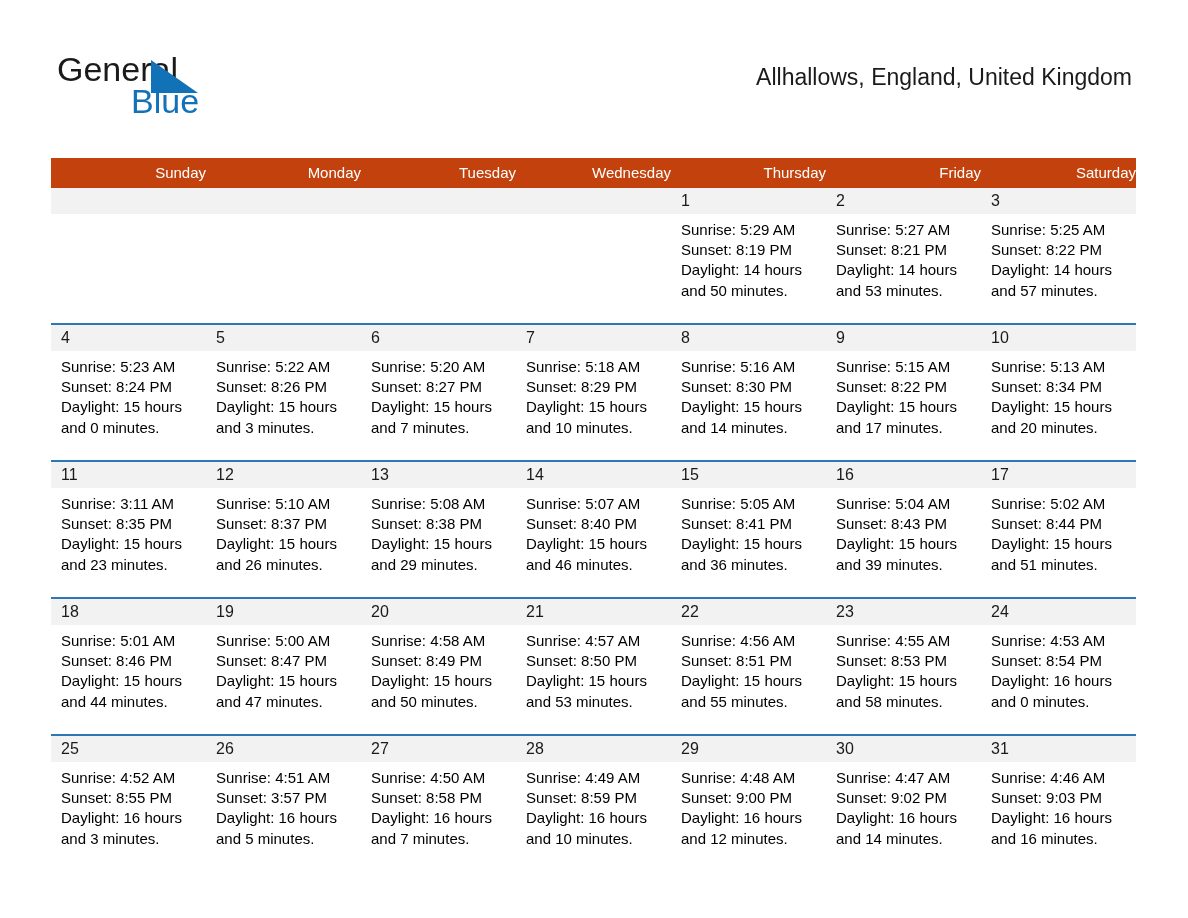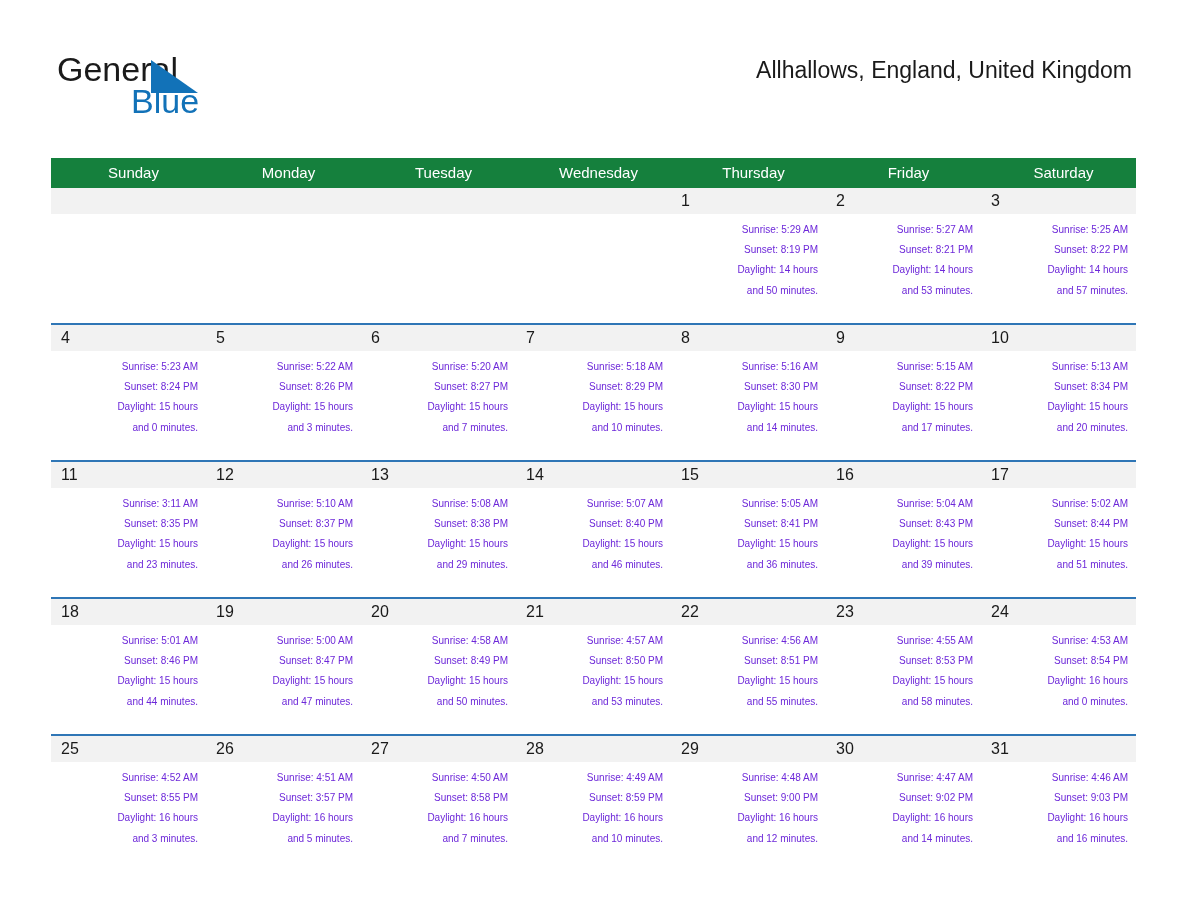--- a/index.html
+++ b/index.html
@@ -73,45 +73,45 @@
     text-align: right;
   }
   .month-title {
     font-size: 46px;
     line-height: 56px;
     color: #1a1a1a;
     font-weight: 400;
     white-space: nowrap;
   }
   .location-title {
-    margin-top: 12px;
+    margin-top: 19px;
     font-size: 23px;
     line-height: 28px;
     color: #1a1a1a;
     font-weight: 400;
     white-space: nowrap;
   }
 
   
   .calendar {
     position: absolute;
     left: 51px;
     top: 158px;
     width: 1085px;
     border-collapse: collapse;
     table-layout: fixed;
   }
   .calendar col { width: 155px; }
 
   .calendar thead th {
-    background: #15803d;
+    background: #c2410c;
     color: #ffffff;
     font-size: 15px;
     font-weight: 400;
-    text-align: center;
+    text-align: right;
     padding: 6px 0 7px 10px;
     height: 17px;
     vertical-align: middle;
     white-space: nowrap;
   }
 
   .calendar tbody td {
     vertical-align: top;
     padding: 0;
     height: 135px;
@@ -132,24 +132,23 @@
     box-sizing: border-box;
     font-size: 16px;
     line-height: 20px;
     color: #1a1a1a;
   }
   td.empty .daynum-band {
     background: #f2f2f2;
   }
   .cell-body {
     padding: 6px 8px 0 10px;
-    font-size: 10px;
+    font-size: 15px;
     line-height: 20.2px;
-    color: #6d28d9;
-    text-align: right;
+    color: #000000;
   }
   .cell-body .line { white-space: nowrap; }
 </style>
 </head>
 <body>
 
 <div class="page">
 
   <div class="header">
 

